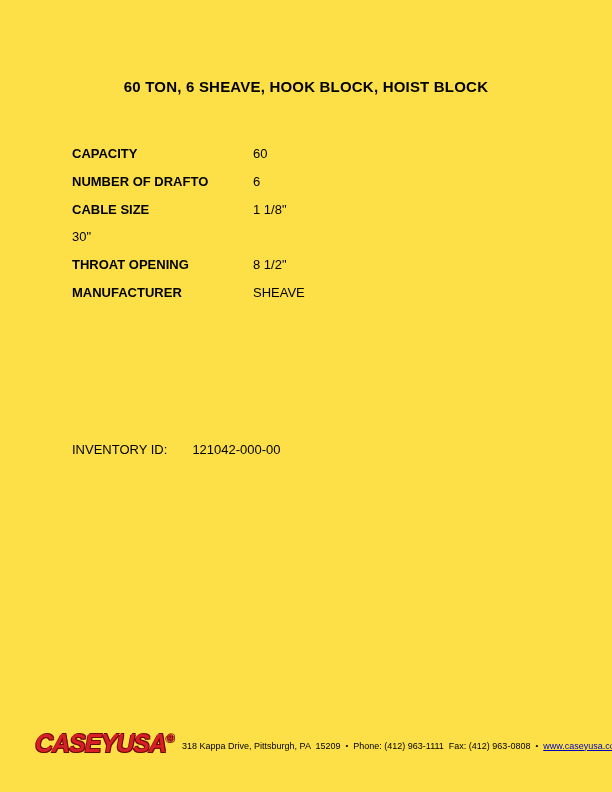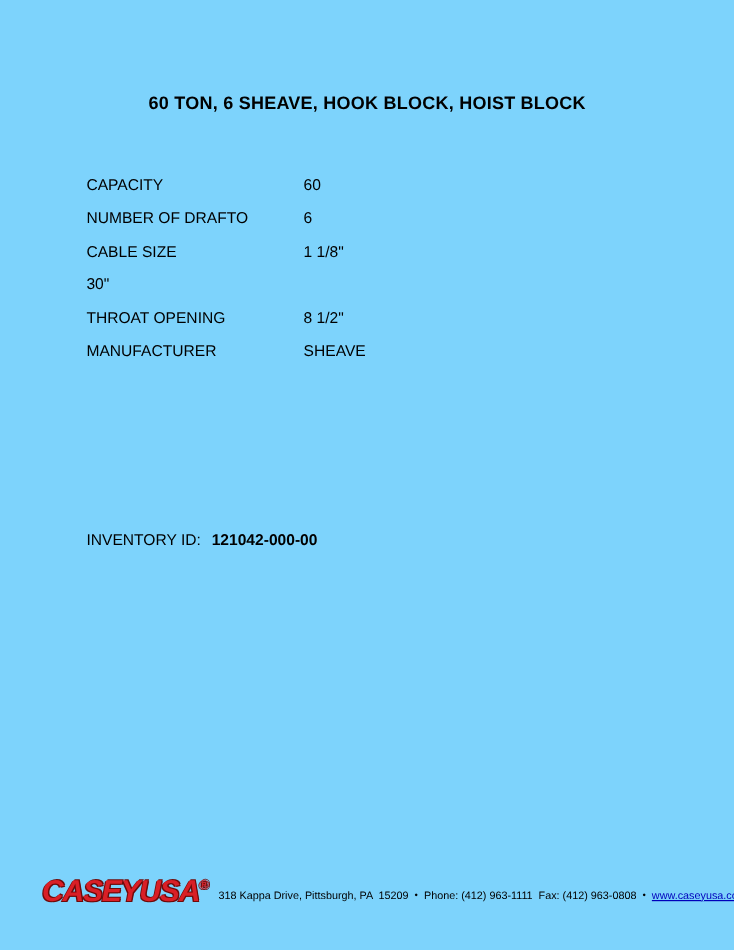--- a/index.html
+++ b/index.html
@@ -4,21 +4,21 @@
 <style>
   html, body {
     margin: 0;
     padding: 0;
     background: #ffffff;
   }
   .page {
     position: relative;
     width: 612px;
     height: 792px;
-    background: #7dd3fc;
+    background: #fde047;
     font-family: "Liberation Sans", sans-serif;
     color: #000000;
     overflow: hidden;
   }
   .doc-title {
     position: absolute;
     top: 78px;
     left: 0;
     right: 0;
     text-align: center;
@@ -36,36 +36,36 @@
   .spec-row {
     display: flex;
     height: 27.7px;
     align-items: center;
     font-size: 13px;
   }
   .spec-label {
     width: 181px;
     flex: 0 0 181px;
     white-space: pre;
+    font-weight: bold;
   }
   .spec-value {
     white-space: pre;
   }
   .inventory {
     position: absolute;
     top: 442px;
     left: 72px;
     font-size: 13px;
     display: flex;
     align-items: flex-start;
   }
   .inventory .inv-value {
-    margin-left: 9px;
+    margin-left: 25px;
     white-space: pre;
-    font-weight: bold;
   }
   .footer {
     position: absolute;
     left: 35px;
     top: 731px;
     width: 560px;
     display: flex;
     align-items: center;
   }
   .logo {

